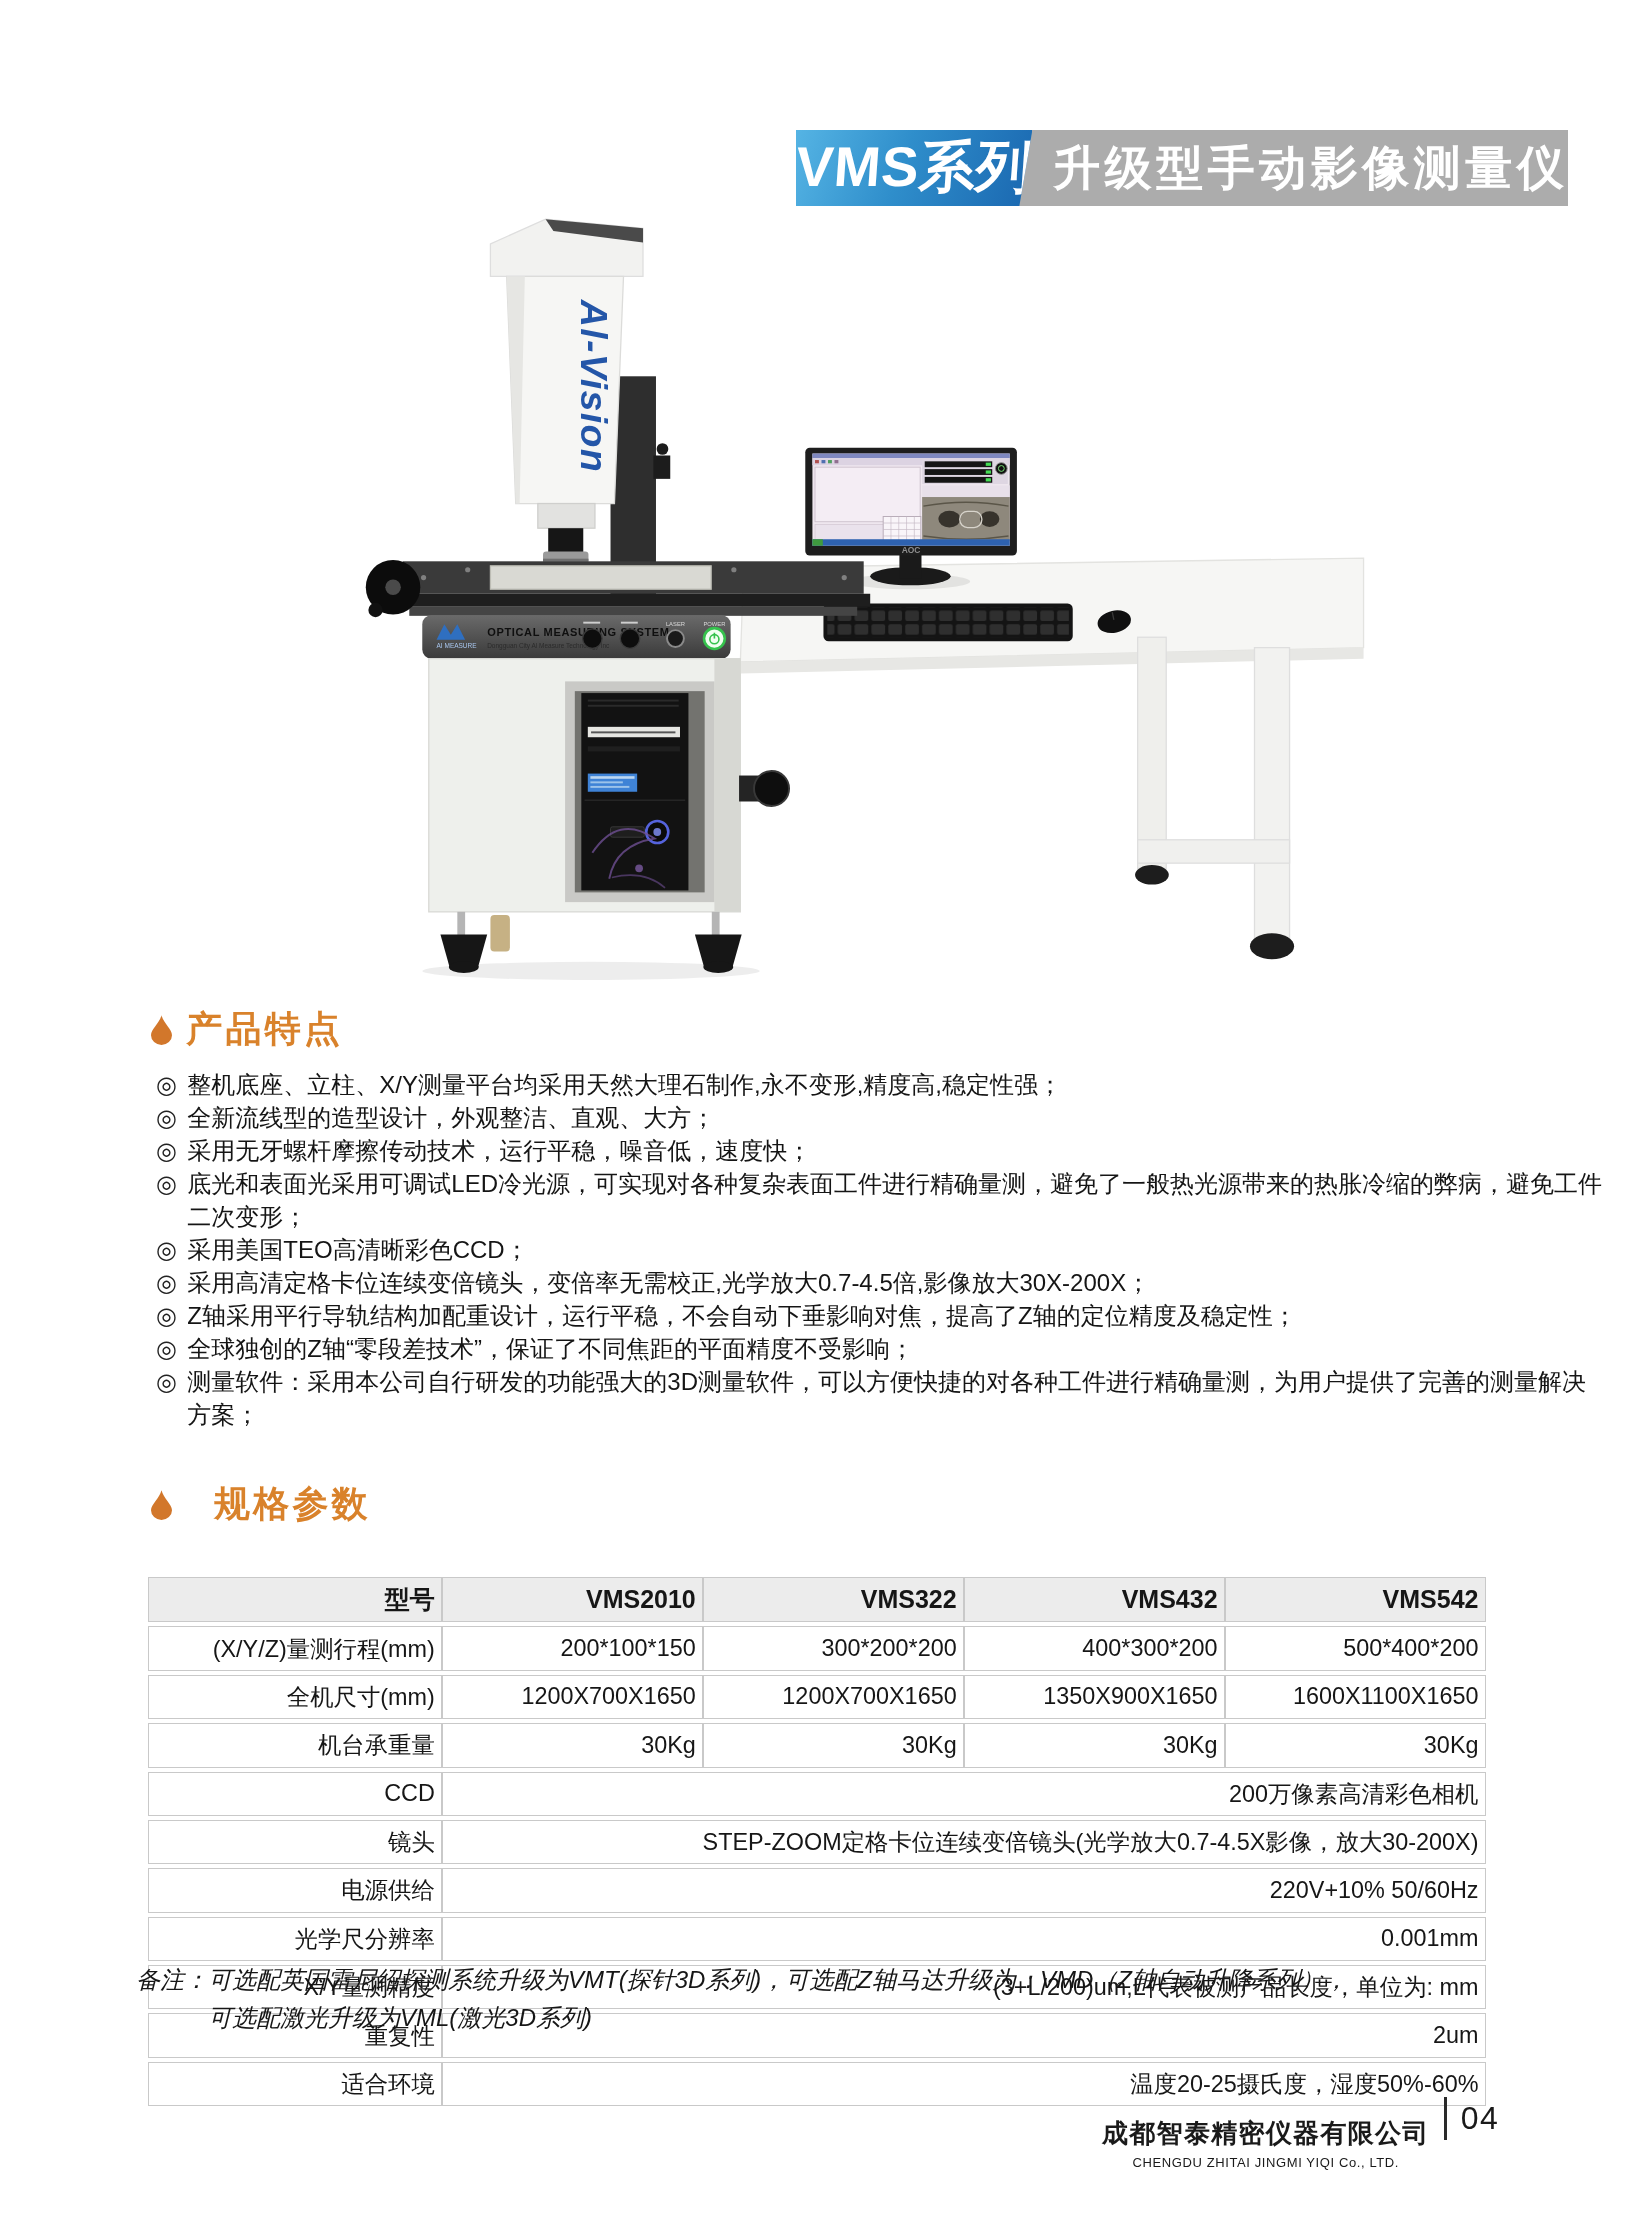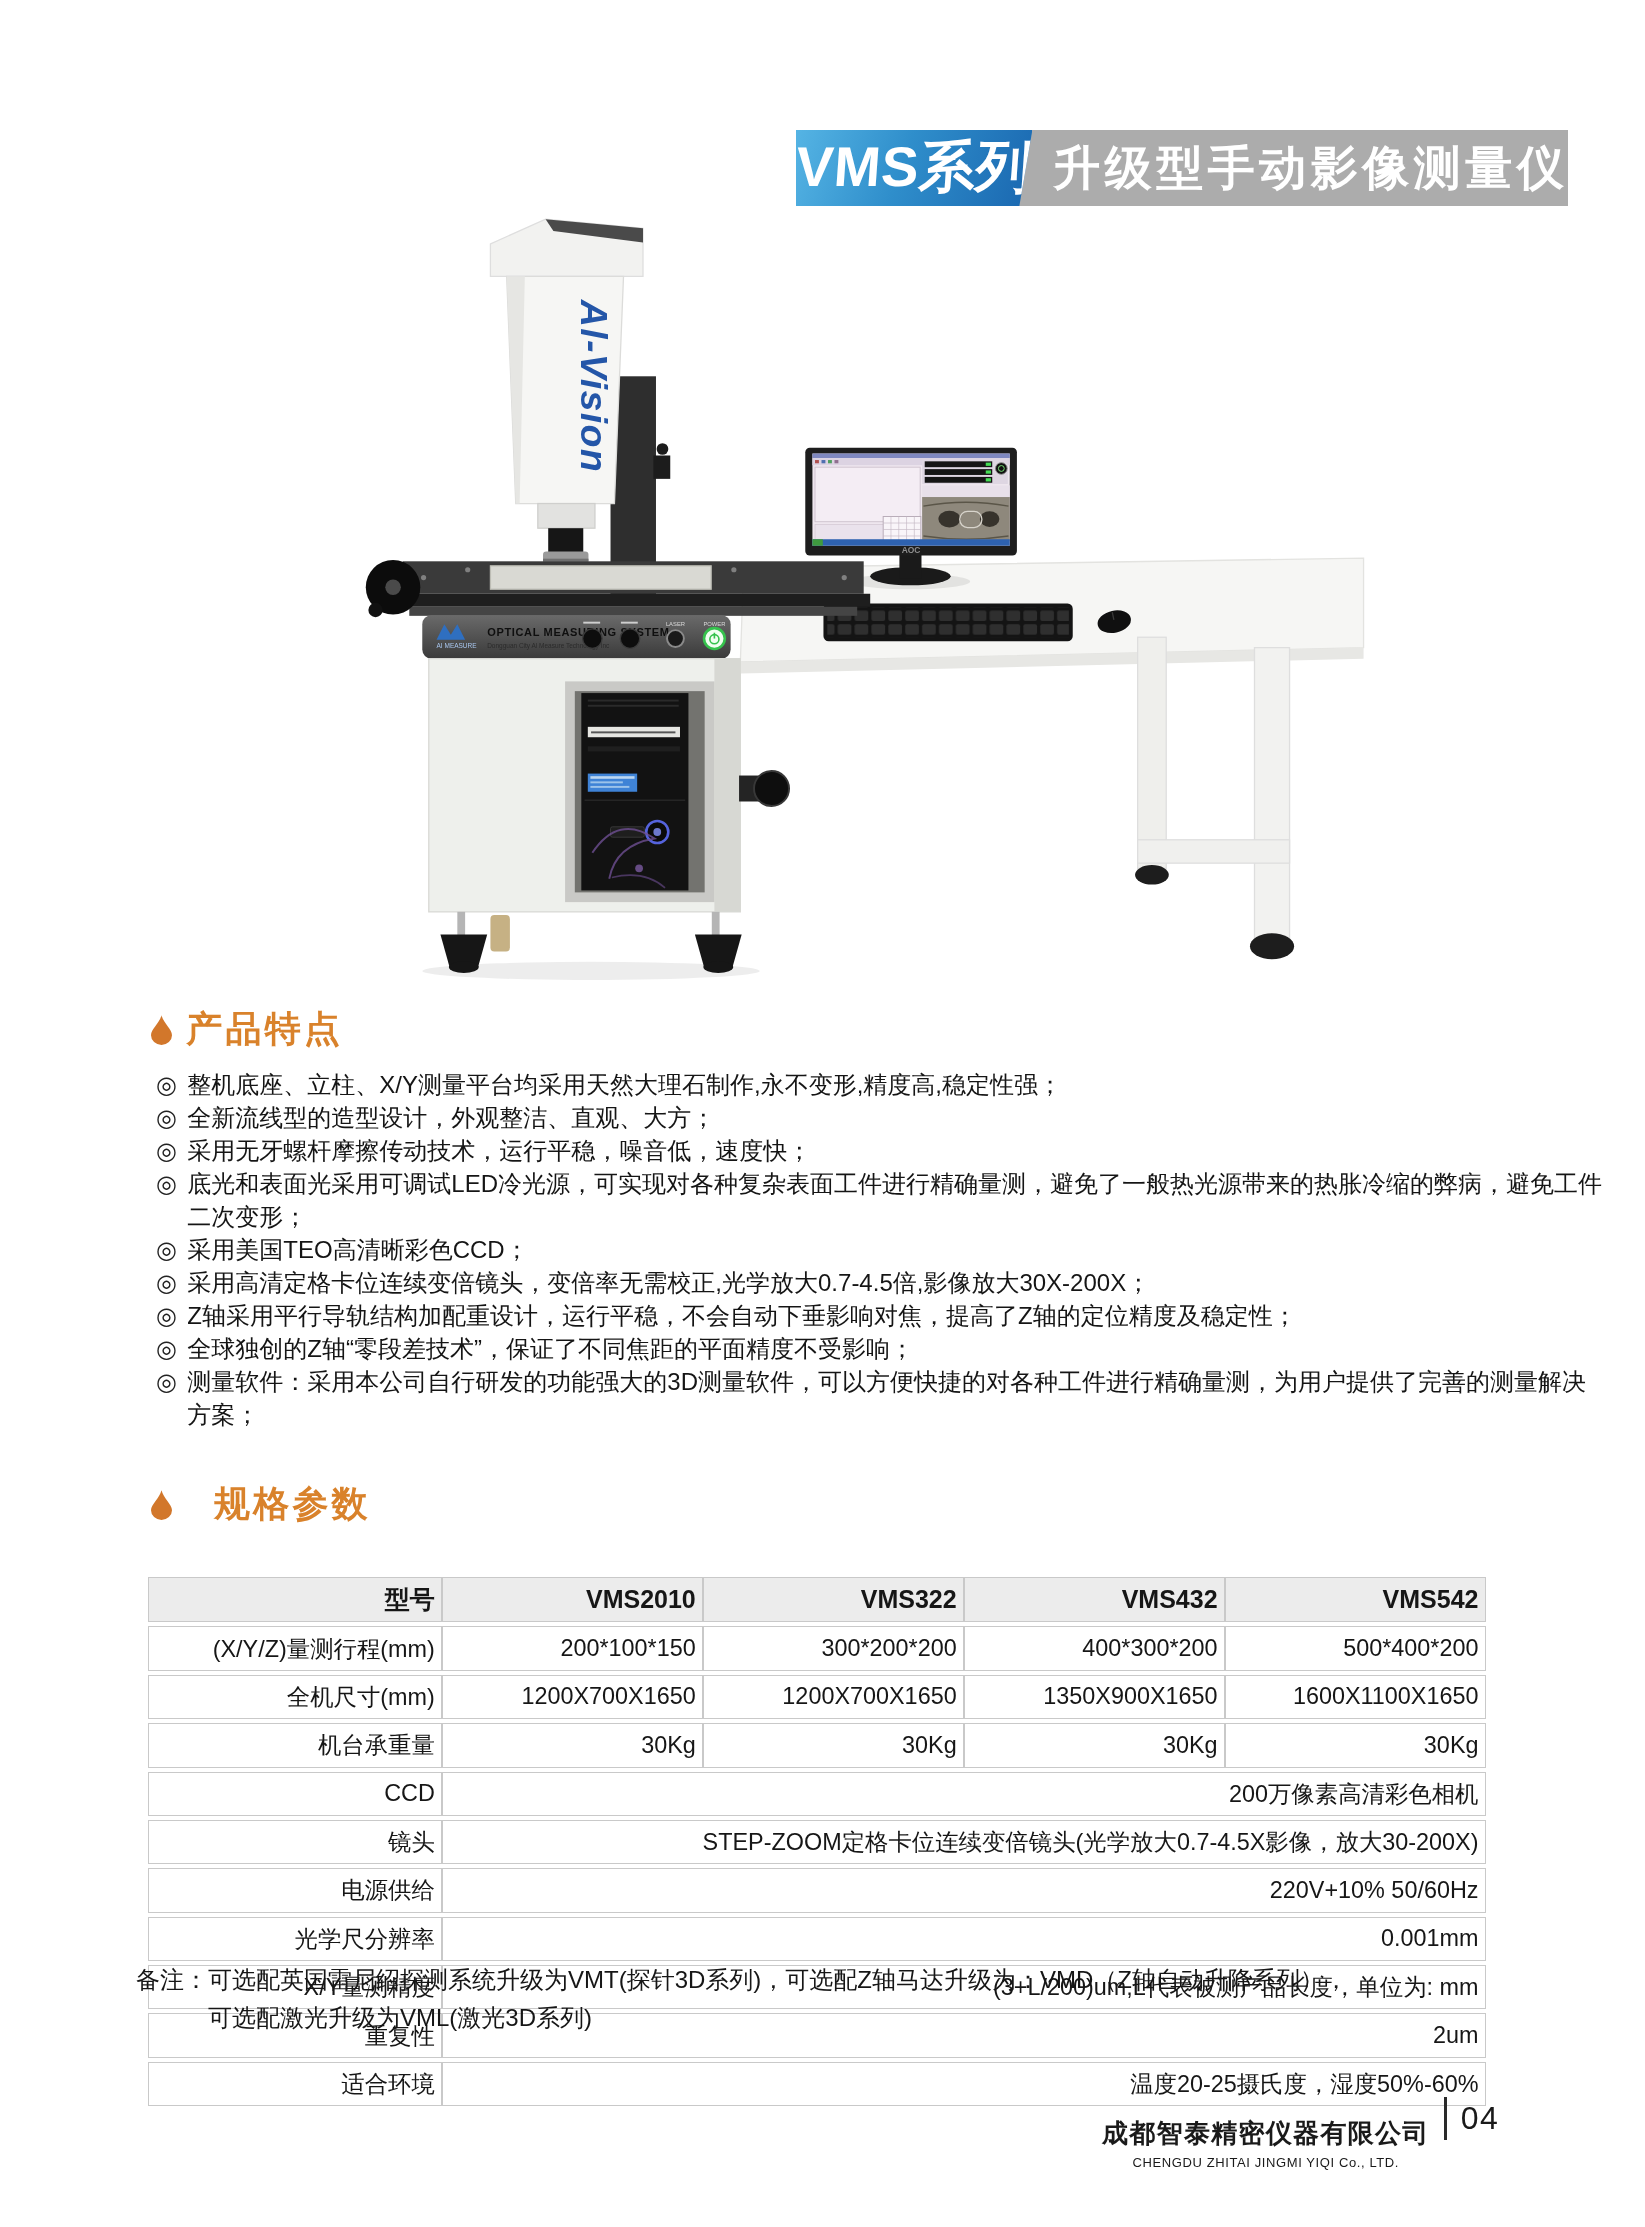--- a/index.html
+++ b/index.html
@@ -63,21 +63,21 @@
   .spec-table th,.spec-table td{
     border:1.3px solid #c9c9c9;background:#ffffff;text-align:right;
     padding:5.2px 6.5px;height:30px;overflow:hidden;white-space:nowrap;
   }
   .spec-table th{background:#ececec;font-size:25px;font-weight:bold;}
   .spec-table td.rowlabel{font-weight:normal;}
 
   
   .note{
     position:absolute;left:136px;top:1961px;width:1428px;
-    font-size:24px;line-height:38px;color:#161616;display:flex;
+    font-size:24px;line-height:38px;color:#161616;display:flex;font-style:italic;
   }
   .note .note-label{flex:0 0 auto;}
   .note .note-body div{white-space:nowrap;}
 
   
   .footer{
     position:absolute;right:147px;top:2068px;
     display:flex;align-items:center;gap:14.3px;
   }
   .footer .company{display:flex;flex-direction:column;align-items:center;}

